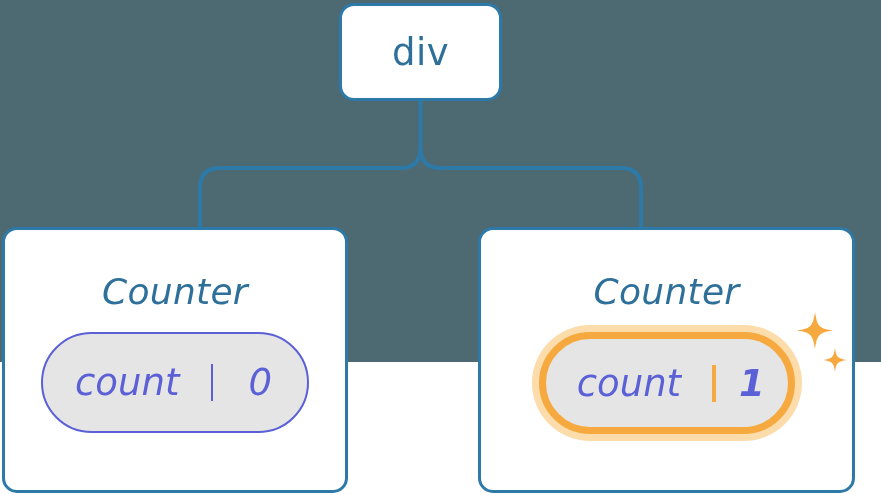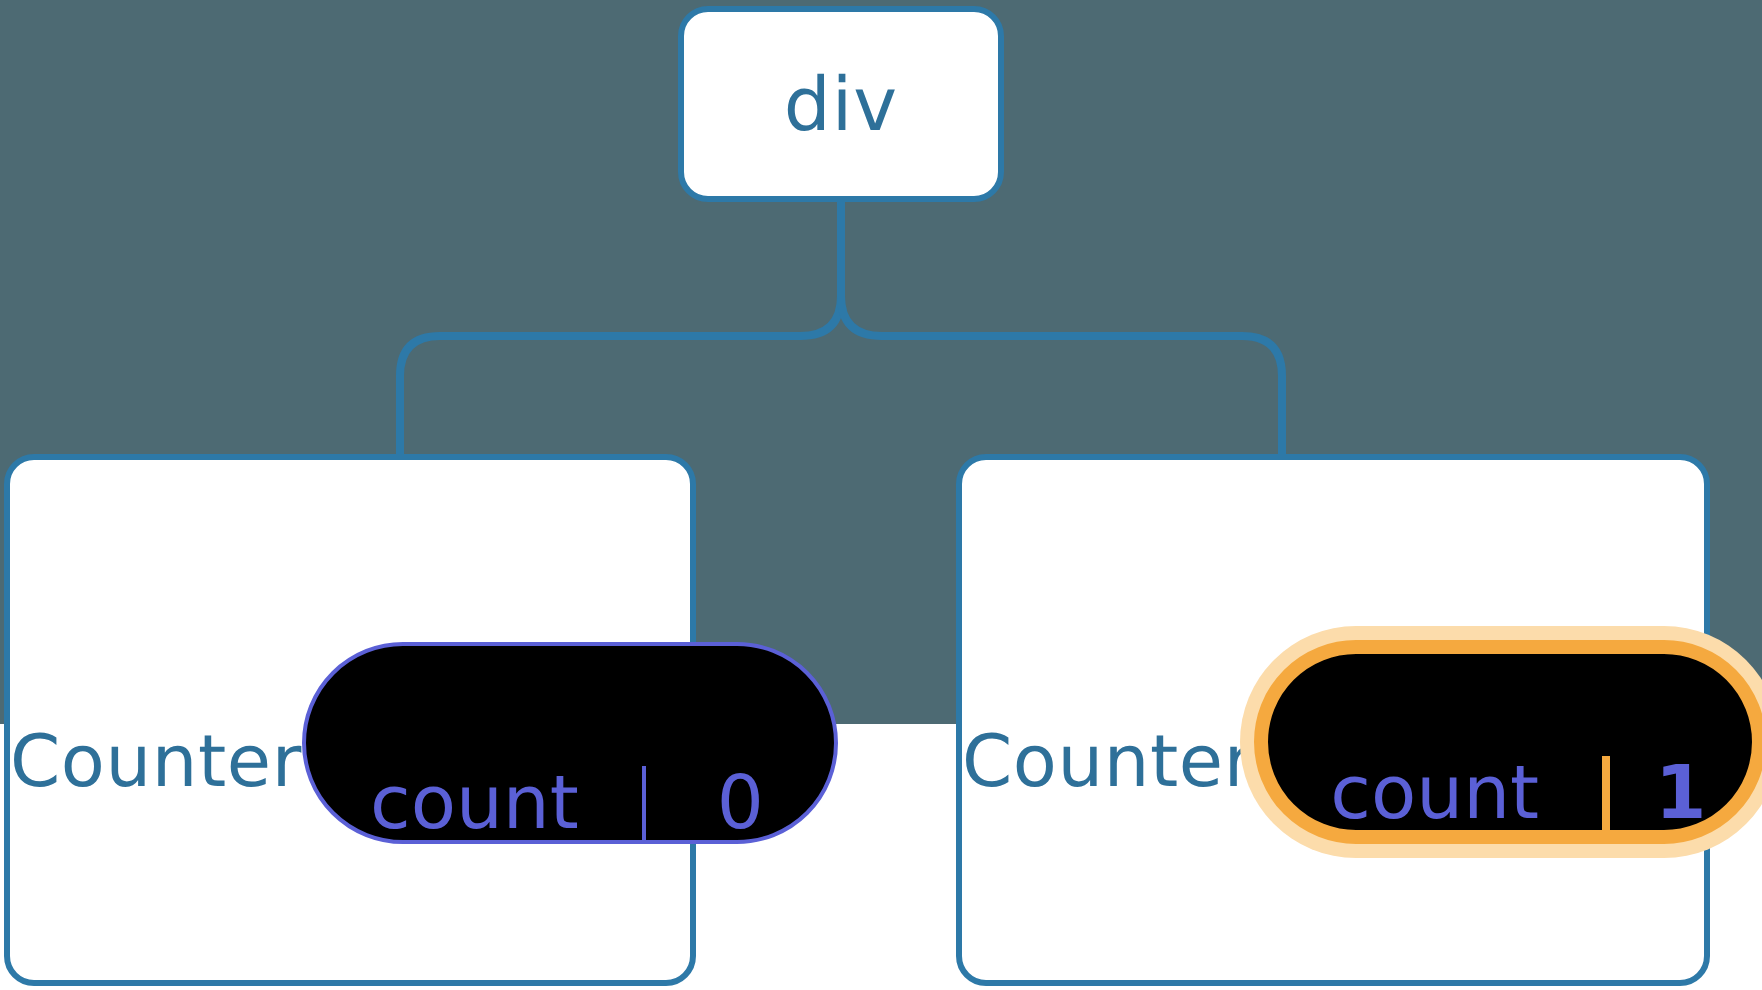--- a/index.html
+++ b/index.html
@@ -51,23 +51,24 @@
     color: #2e7099;
     letter-spacing: 0.5px;
     line-height: 1;
   }
 
   
   .node-child {
     top: 227px;
     height: 266px;
     display: flex;
-    flex-direction: row;
+    flex-direction: column;
     align-items: center;
     justify-content: flex-start;
+    font-style: italic;
   }
   .node-child.left {
     left: 2px;
     width: 346px;
   }
   .node-child.right {
     left: 478px;
     width: 377px;
   }
   .node-child .node-title {
@@ -82,23 +83,23 @@
   .pill-wrap {
     position: relative;
     margin-top: 22px;
     display: flex;
     align-items: center;
     justify-content: center;
   }
   .pill {
     position: relative;
     display: flex;
-    align-items: flex-end;
+    align-items: center;
     box-sizing: border-box;
-    background: #000000;
+    background: #e5e5e5;
   }
   .pill-key, .pill-val {
     display: flex;
     align-items: center;
     justify-content: center;
     line-height: 1;
     box-sizing: border-box;
   }
 
   

